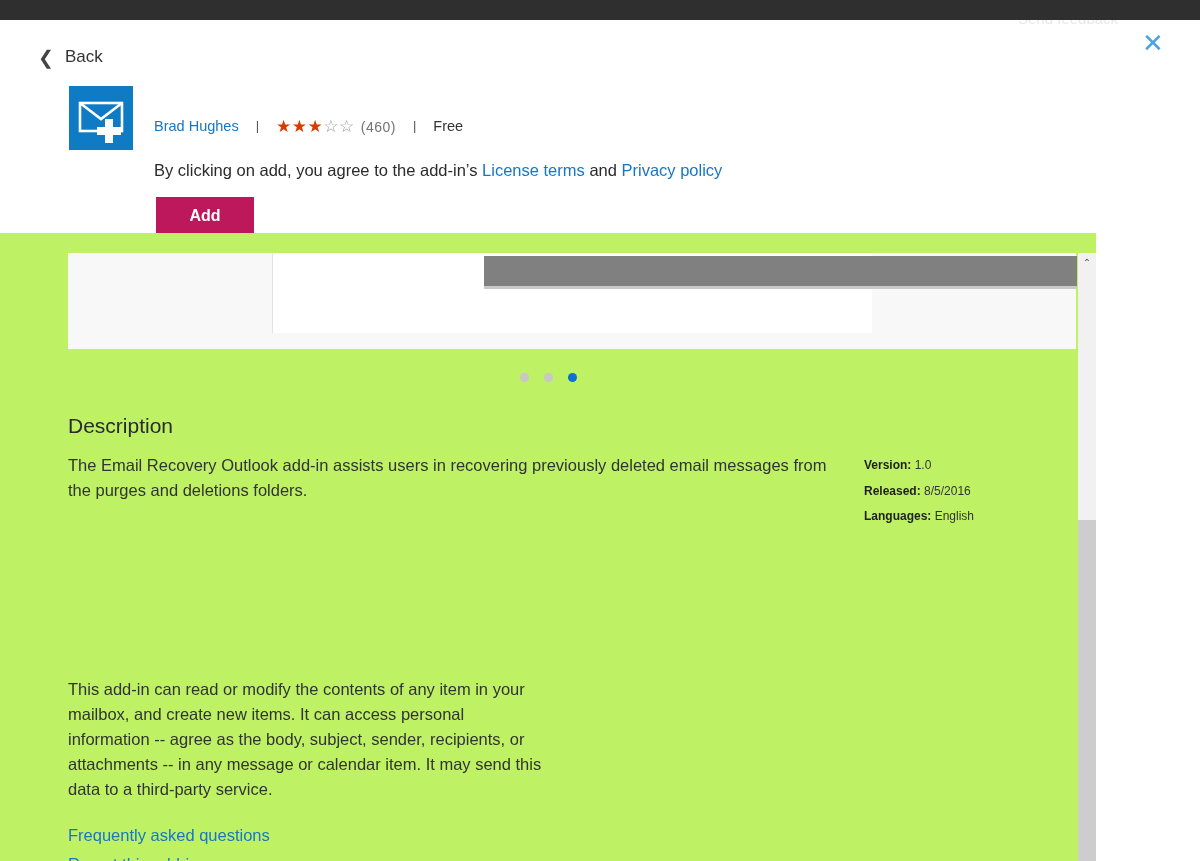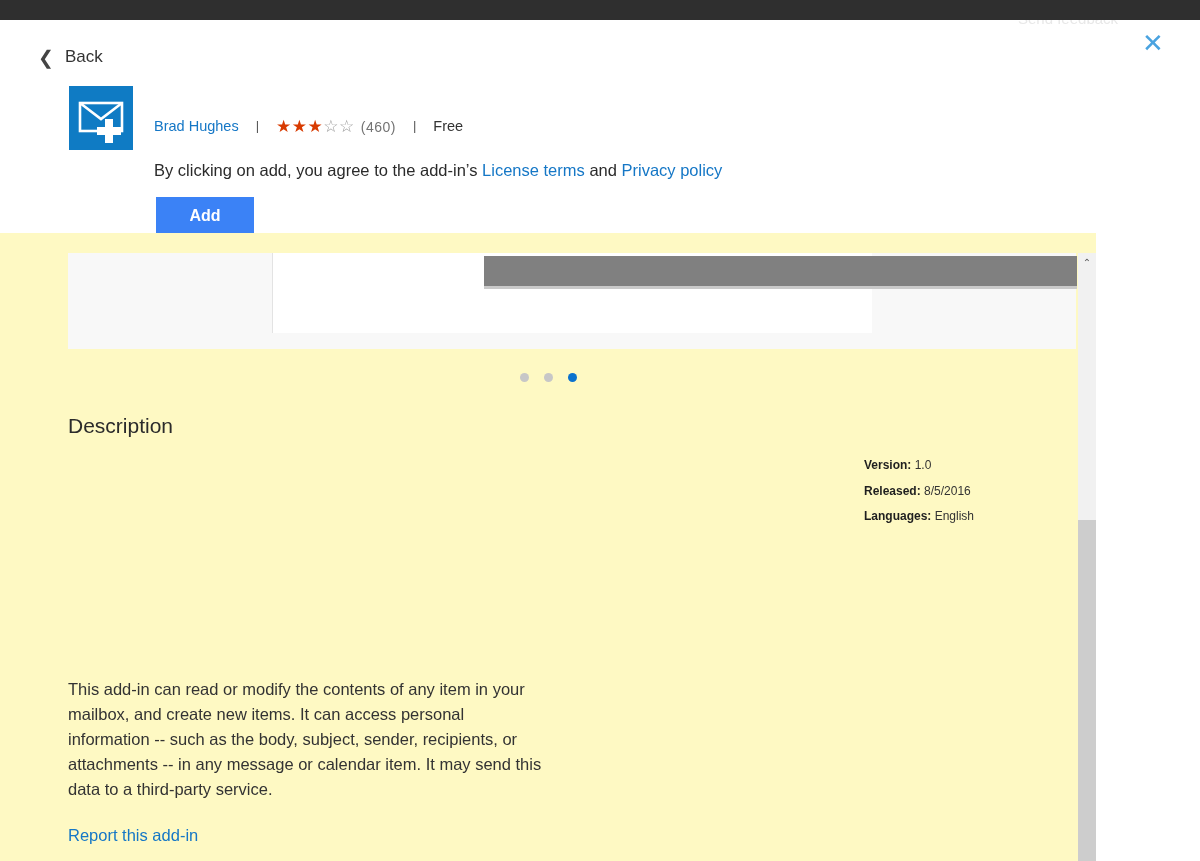--- a/index.html
+++ b/index.html
@@ -93,31 +93,31 @@
 
   .agree-line {
     position: absolute; left: 154px; top: 141px;
     font-size: 16.5px; color: #2b2b2b;
   }
   .agree-line a { color: #1577c6; text-decoration: none; cursor: pointer; }
 
   .add-button {
     position: absolute; left: 156px; top: 177px;
     width: 98px; height: 37px;
-    background: #3b82f6; color: #ffffff;
+    background: #be185d; color: #ffffff;
     border: none; font-size: 16px; font-weight: bold;
     font-family: "Liberation Sans", sans-serif;
     cursor: pointer;
   }
 
   
   .scroll-area {
     position: absolute; left: 0; top: 213px;
     width: 1096px; height: 628px;
-    background: #fef9c3;
+    background: #bef264;
     overflow: hidden;
   }
 
   .carousel {
     position: absolute; left: 68px; top: 20px;
     width: 1008px; height: 96px;
     background: #f8f8f8;
   }
   .shot-white {
     position: absolute; left: 204px; top: 0px;
@@ -247,36 +247,38 @@
         </div>
       </div>
 
       <div class="dots">
         <span class="dot"></span>
         <span class="dot"></span>
         <span class="dot active"></span>
       </div>
 
       <div class="section-title" id="desc-title">Description</div>
+      <div class="desc-body">The Email Recovery Outlook add-in assists users in recovering previously deleted email messages from the purges and deletions folders.</div>
 
       <div class="side-meta">
         <div>
           <b>Version:</b><span> 1.0</span>
         </div>
         <div>
           <b>Released:</b><span> 8/5/2016</span>
         </div>
         <div>
           <b>Languages:</b><span> English</span>
         </div>
       </div>
 
-      <div class="addl-body">This add-in can read or modify the contents of any item in your mailbox, and create new items. It can access personal information -- such as the body, subject, sender, recipients, or attachments -- in any message or calendar item. It may send this data to a third-party service.</div>
+      <div class="addl-body">This add-in can read or modify the contents of any item in your mailbox, and create new items. It can access personal information -- agree as the body, subject, sender, recipients, or attachments -- in any message or calendar item. It may send this data to a third-party service.</div>
 
       <div class="links">
+        <a>Frequently asked questions</a>
         <a>Report this add-in</a>
       </div>
 
     </div>
 
     <div class="scrollbar">
       <div class="sb-up">⌃</div>
       <div class="sb-thumb"></div>
     </div>
 

